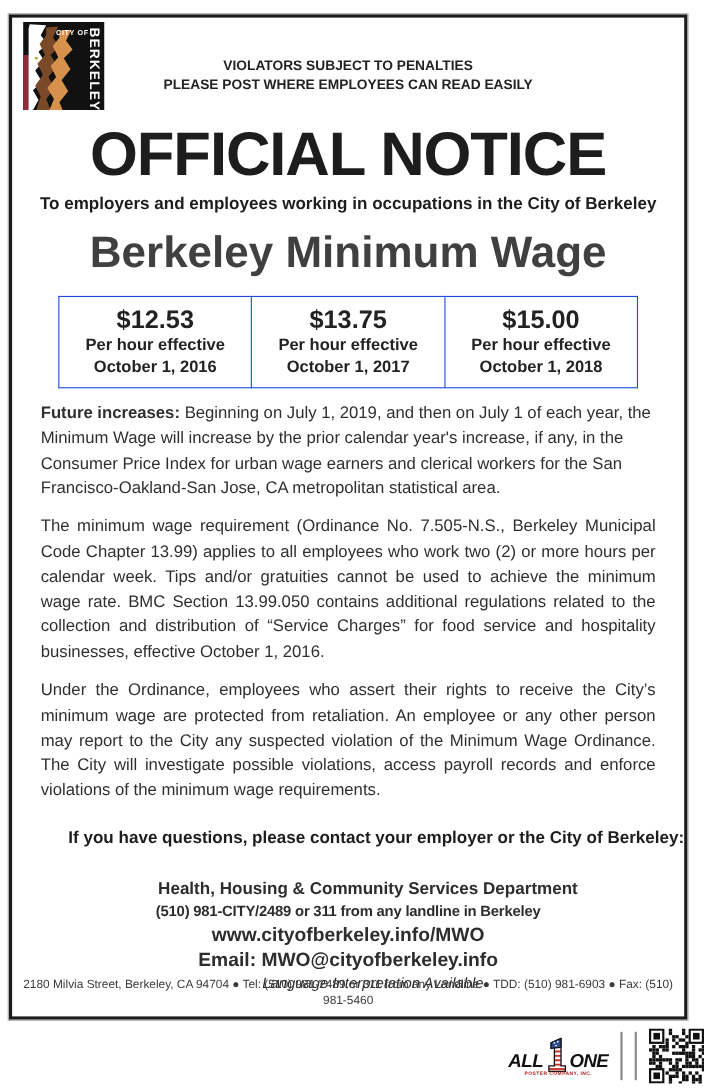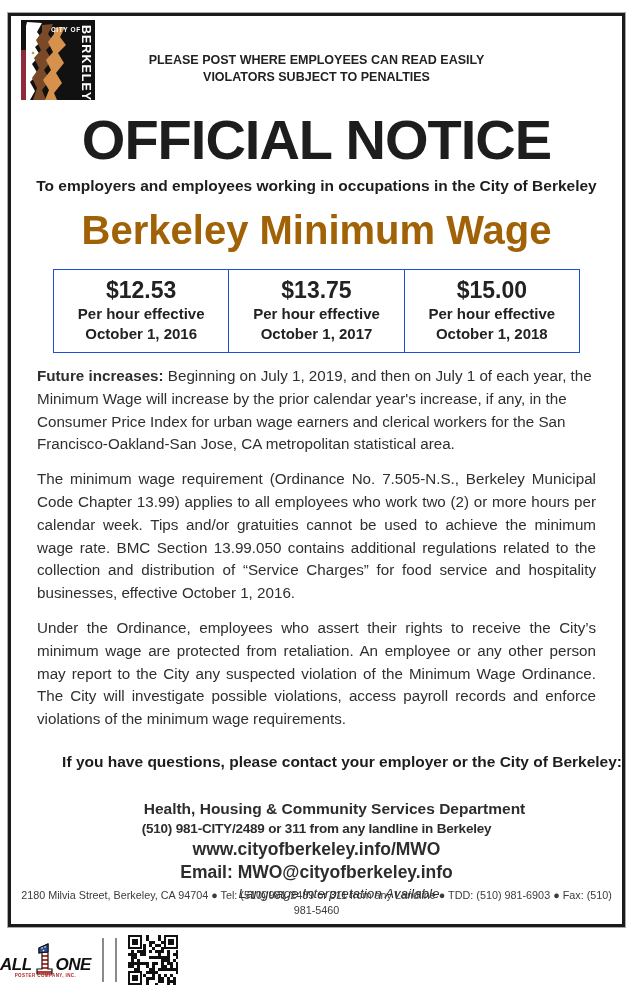--- a/index.html
+++ b/index.html
@@ -9,40 +9,40 @@
   }
   .notice-box{
     position:absolute;left:8px;top:13px;width:617px;height:914px;
     border:3px solid #1b1b1b;outline:1px solid #a9a9a9;box-sizing:border-box;
     background:#fff;
   }
   .logo{position:absolute;left:10px;top:4px;width:74px;height:80px;}
   .instructions{margin-top:36px;text-align:center;font-weight:bold;font-size:12.5px;line-height:17px;color:#222;}
   .official{text-align:center;font-weight:bold;font-size:56px;letter-spacing:-1px;margin-top:22px;line-height:64px;color:#1d1d1d;}
   .subtitle{text-align:center;font-weight:bold;font-size:15.5px;margin-top:5px;color:#1d1d1d;}
-  .wage-title{text-align:center;font-weight:bold;font-size:40px;color:#a16207;margin-top:12px;line-height:46px;}
+  .wage-title{text-align:center;font-weight:bold;font-size:40px;color:#404040;margin-top:12px;line-height:46px;}
   .wage-table{width:527px;margin:16px auto 0;border-collapse:collapse;table-layout:fixed;}
   .wage-table td{border:1px solid #1d4ed8;text-align:center;padding:6px 4px 8px;vertical-align:top;}
   .amount{font-size:23px;font-weight:bold;line-height:28px;color:#222;}
   .eff{font-size:15px;font-weight:bold;line-height:20px;color:#222;}
   .para{margin:12px 26px 0;font-size:15.2px;line-height:22.8px;color:#2f2f2f;}
   .para .lead{font-weight:bold;}
   .j{text-align:justify;}
   .questions{text-align:right;font-weight:bold;font-size:15.5px;margin-top:22px;color:#1d1d1d;}
   .contact{text-align:center;margin-top:28px;}
   .contact .dept{font-weight:bold;font-size:15.5px;line-height:20px;padding-left:36px;}
   .contact .phone{font-weight:bold;font-size:13.5px;line-height:19px;letter-spacing:-0.2px;}
   .contact .web{font-weight:bold;font-size:17.5px;line-height:23px;}
   .contact .email{font-weight:bold;font-size:17.5px;line-height:23px;}
   .contact .lang{font-style:italic;font-size:13.5px;line-height:20px;margin-left:45px;}
   .footer-sm{position:absolute;bottom:6px;left:0;width:100%;text-align:center;font-size:10.8px;line-height:15px;color:#3a3a3a;margin-top:32px;}
   .footer-link{color:#A3332E;text-decoration:underline;}
   .bottom-strip{
     position:absolute;left:0;top:934px;width:640px;height:52px;
-    display:flex;justify-content:flex-start;align-items:center;gap:11px;
+    display:flex;justify-content:flex-end;align-items:center;gap:11px;
   }
   .vdiv{width:2px;height:44px;background:#8a8a8a;}
   .aio-logo{display:flex;flex-direction:column;align-items:center;}
   .aio-row{display:flex;align-items:flex-end;gap:2px;font-weight:bold;font-style:italic;font-size:17px;color:#111;letter-spacing:-0.5px;}
   .aio-sub{font-size:4.5px;color:#B22222;font-weight:bold;letter-spacing:0.4px;margin-top:-2px;}
   .aio-phone-block{text-align:center;}
   .aio-phone{font-weight:bold;font-size:22px;color:#1B73B9;line-height:22px;letter-spacing:-0.5px;}
   .aio-site{font-weight:bold;font-size:14.5px;color:#111;line-height:17px;}
   .aio-co{font-size:10.5px;color:#8f8f8f;line-height:13px;}
   .qr{width:50px;height:50px;}
@@ -59,22 +59,22 @@
       <polygon points="6,2 21,3 16,12 22,20 14,27 19,35 11,44 17,54 9,62 14,71 9,80 5,80 5,6" fill="#ffffff"></polygon>
       <polygon points="21,5 32,4 27,14 33,22 25,30 31,40 23,50 29,60 21,70 25,80 12,80 16,68 11,58 18,48 13,38 20,30 15,20 21,12" fill="#7a4a28"></polygon>
       <polygon points="33,8 44,7 39,17 45,25 37,33 43,43 35,53 41,63 33,73 36,80 24,80 28,70 22,60 30,50 25,40 32,32 27,22 33,14" fill="#D6924C"></polygon>
       <circle cx="12" cy="33" r="1.3" fill="#a8a83e"></circle>
       <text x="30" y="12" font-size="6.5" font-weight="bold" fill="#ffffff" font-family="Liberation Sans, sans-serif" letter-spacing="0.6">CITY OF</text>
       <text transform="translate(61,5) rotate(90)" font-size="12.5" font-weight="bold" fill="#ffffff" font-family="Liberation Sans, sans-serif" letter-spacing="1">BERKELEY</text>
     </svg>
   </div>
 
   <div class="instructions">
+    <div>VIOLATORS SUBJECT TO PENALTIES</div>
     <div>PLEASE POST WHERE EMPLOYEES CAN READ EASILY</div>
-    <div>VIOLATORS SUBJECT TO PENALTIES</div>
   </div>
 
   <div class="official">OFFICIAL NOTICE</div>
 
   <div class="subtitle">To employers and employees working in occupations in the City of Berkeley</div>
 
   <div class="wage-title">Berkeley Minimum Wage</div>
 
   <table class="wage-table">
     <tbody>

